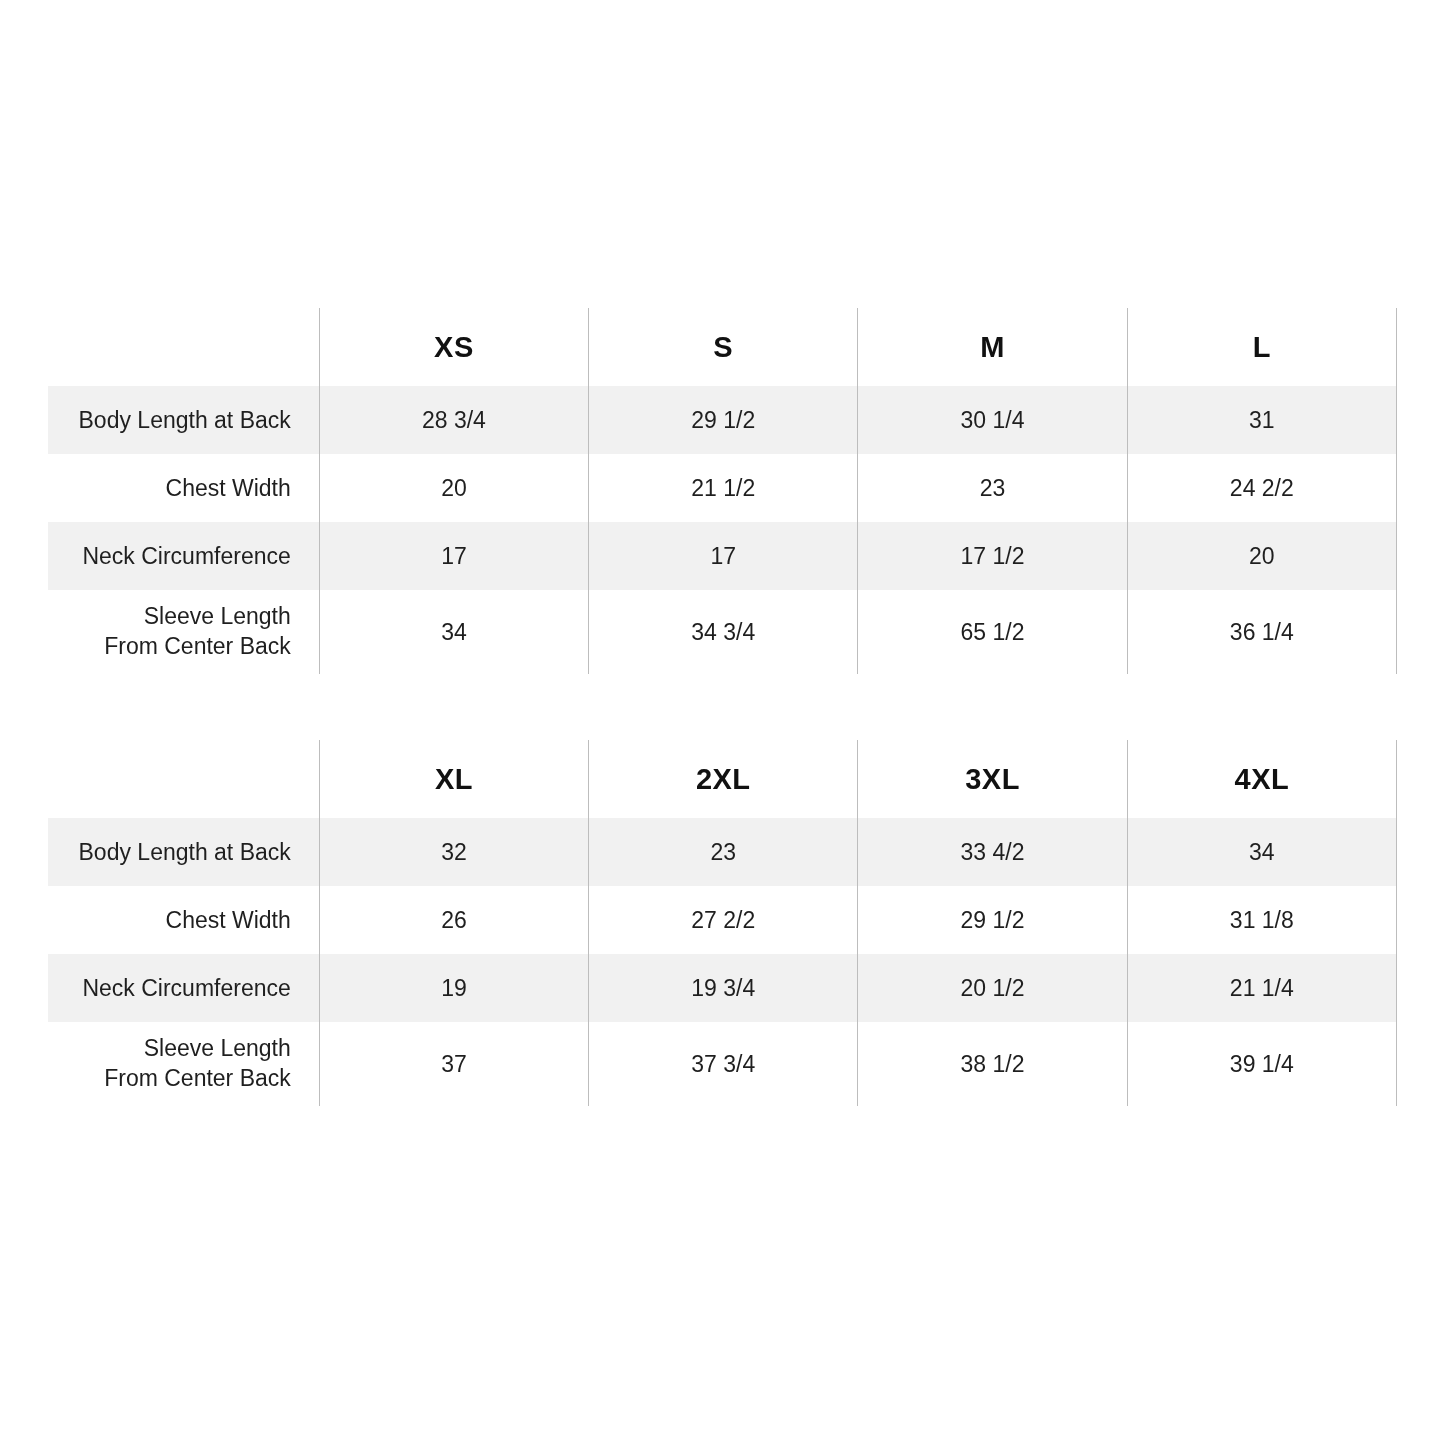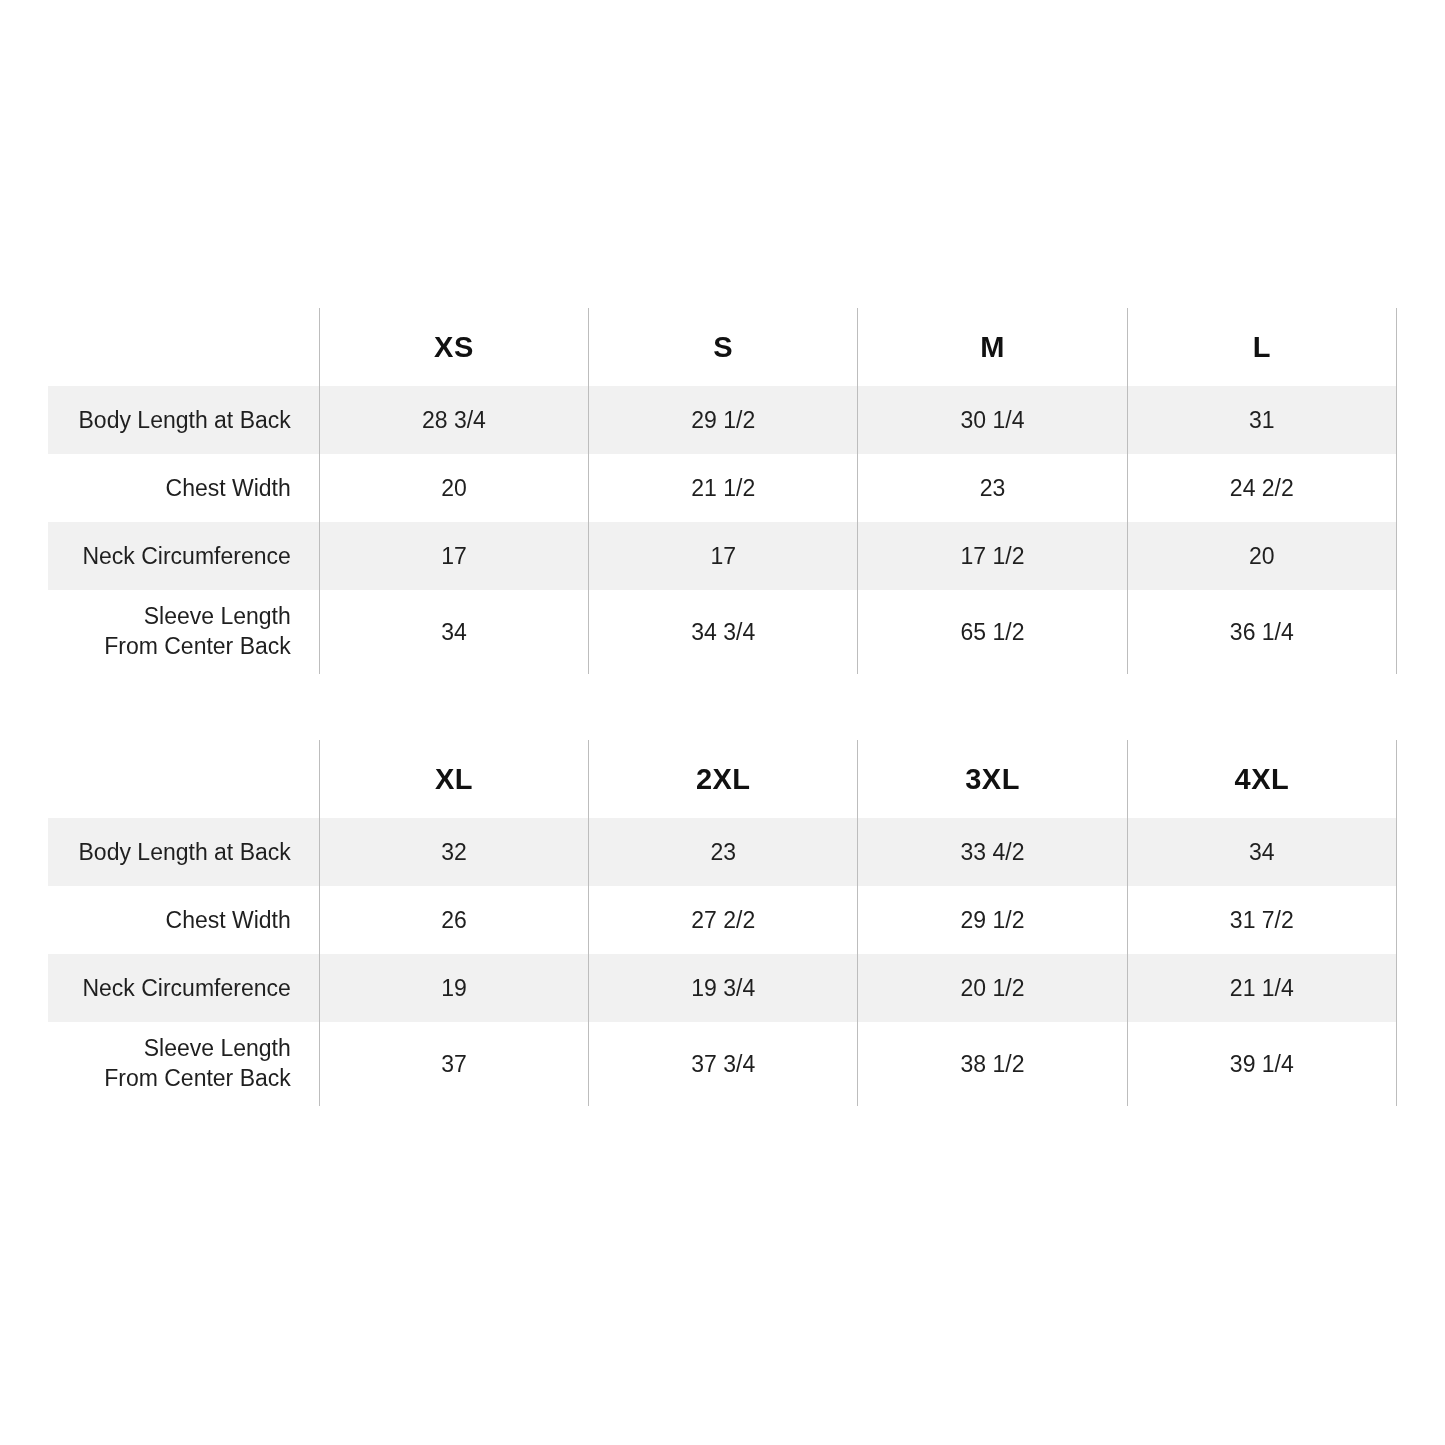--- a/index.html
+++ b/index.html
@@ -176,21 +176,21 @@
         <td class="size-cell">32</td>
         <td class="size-cell">23</td>
         <td class="size-cell">33 4/2</td>
         <td class="size-cell last">34</td>
       </tr>
       <tr class="body-row">
         <td class="label-cell">Chest Width</td>
         <td class="size-cell">26</td>
         <td class="size-cell">27 2/2</td>
         <td class="size-cell">29 1/2</td>
-        <td class="size-cell last">31 7/2</td>
+        <td class="size-cell last">31 1/8</td>
       </tr>
       <tr class="body-row shaded">
         <td class="label-cell">Neck Circumference</td>
         <td class="size-cell">19</td>
         <td class="size-cell">19 3/4</td>
         <td class="size-cell">20 1/2</td>
         <td class="size-cell last">21 1/4</td>
       </tr>
       <tr class="body-row tall">
         <td class="label-cell">

